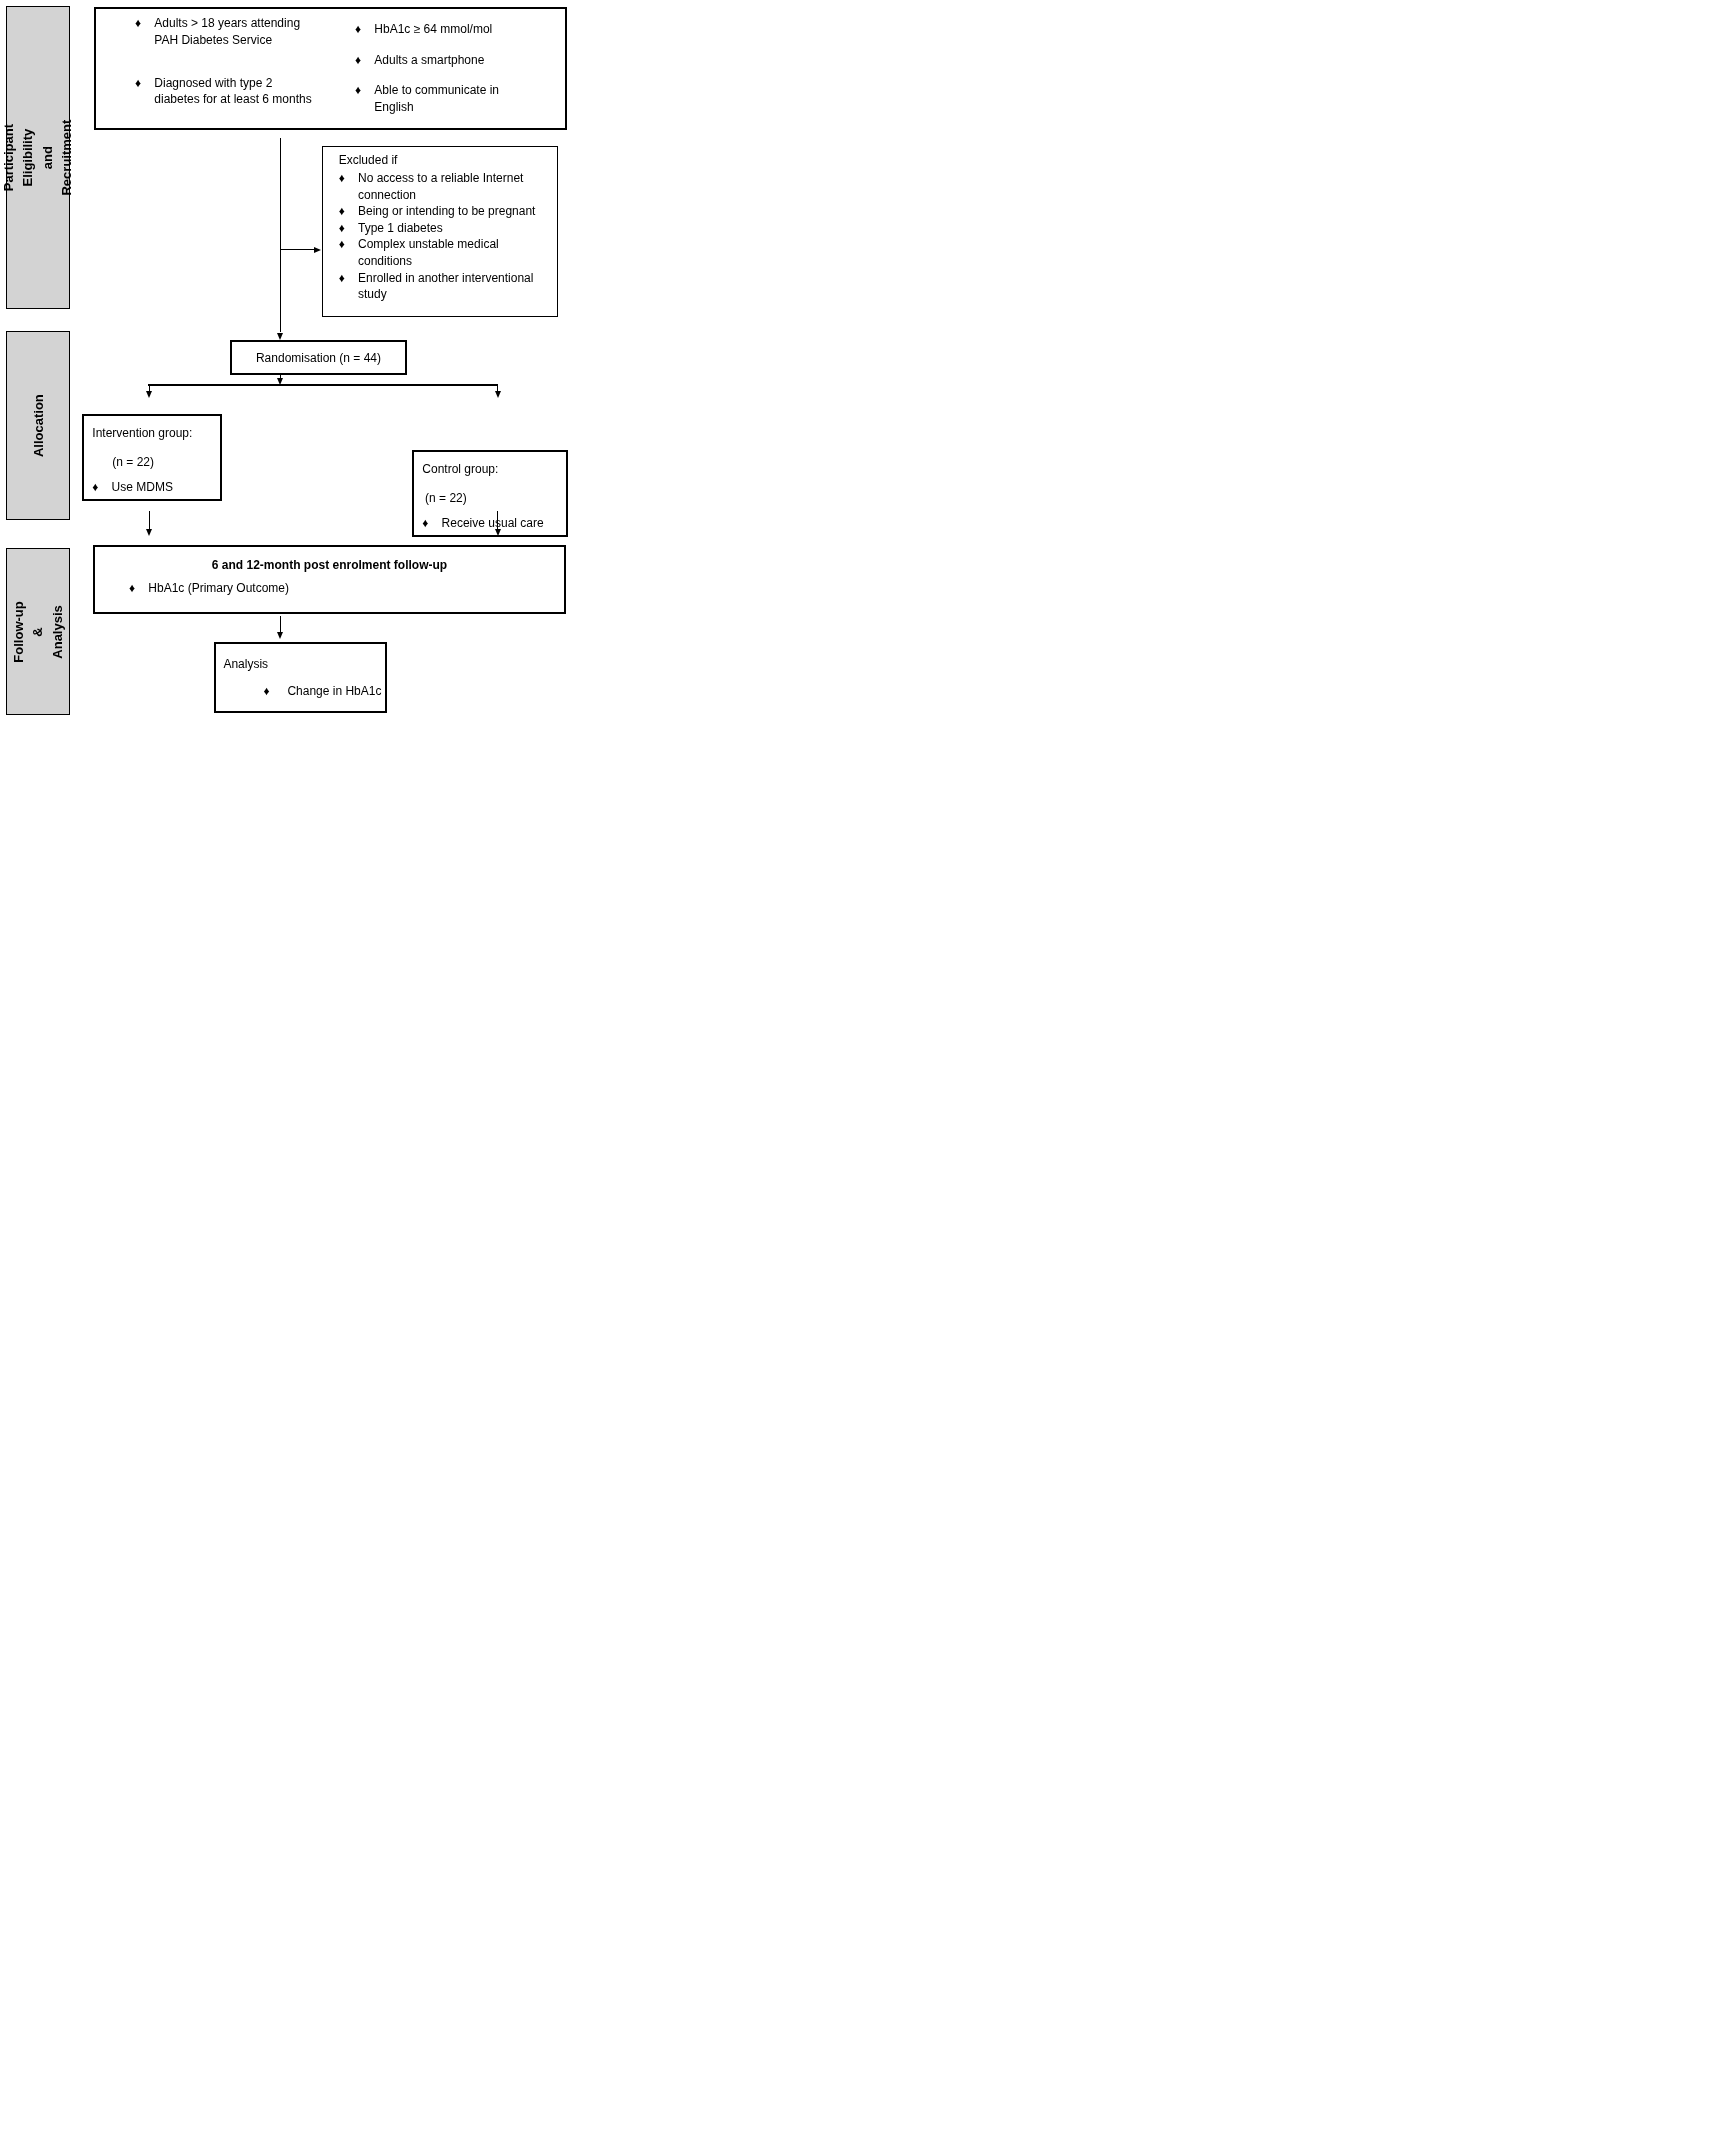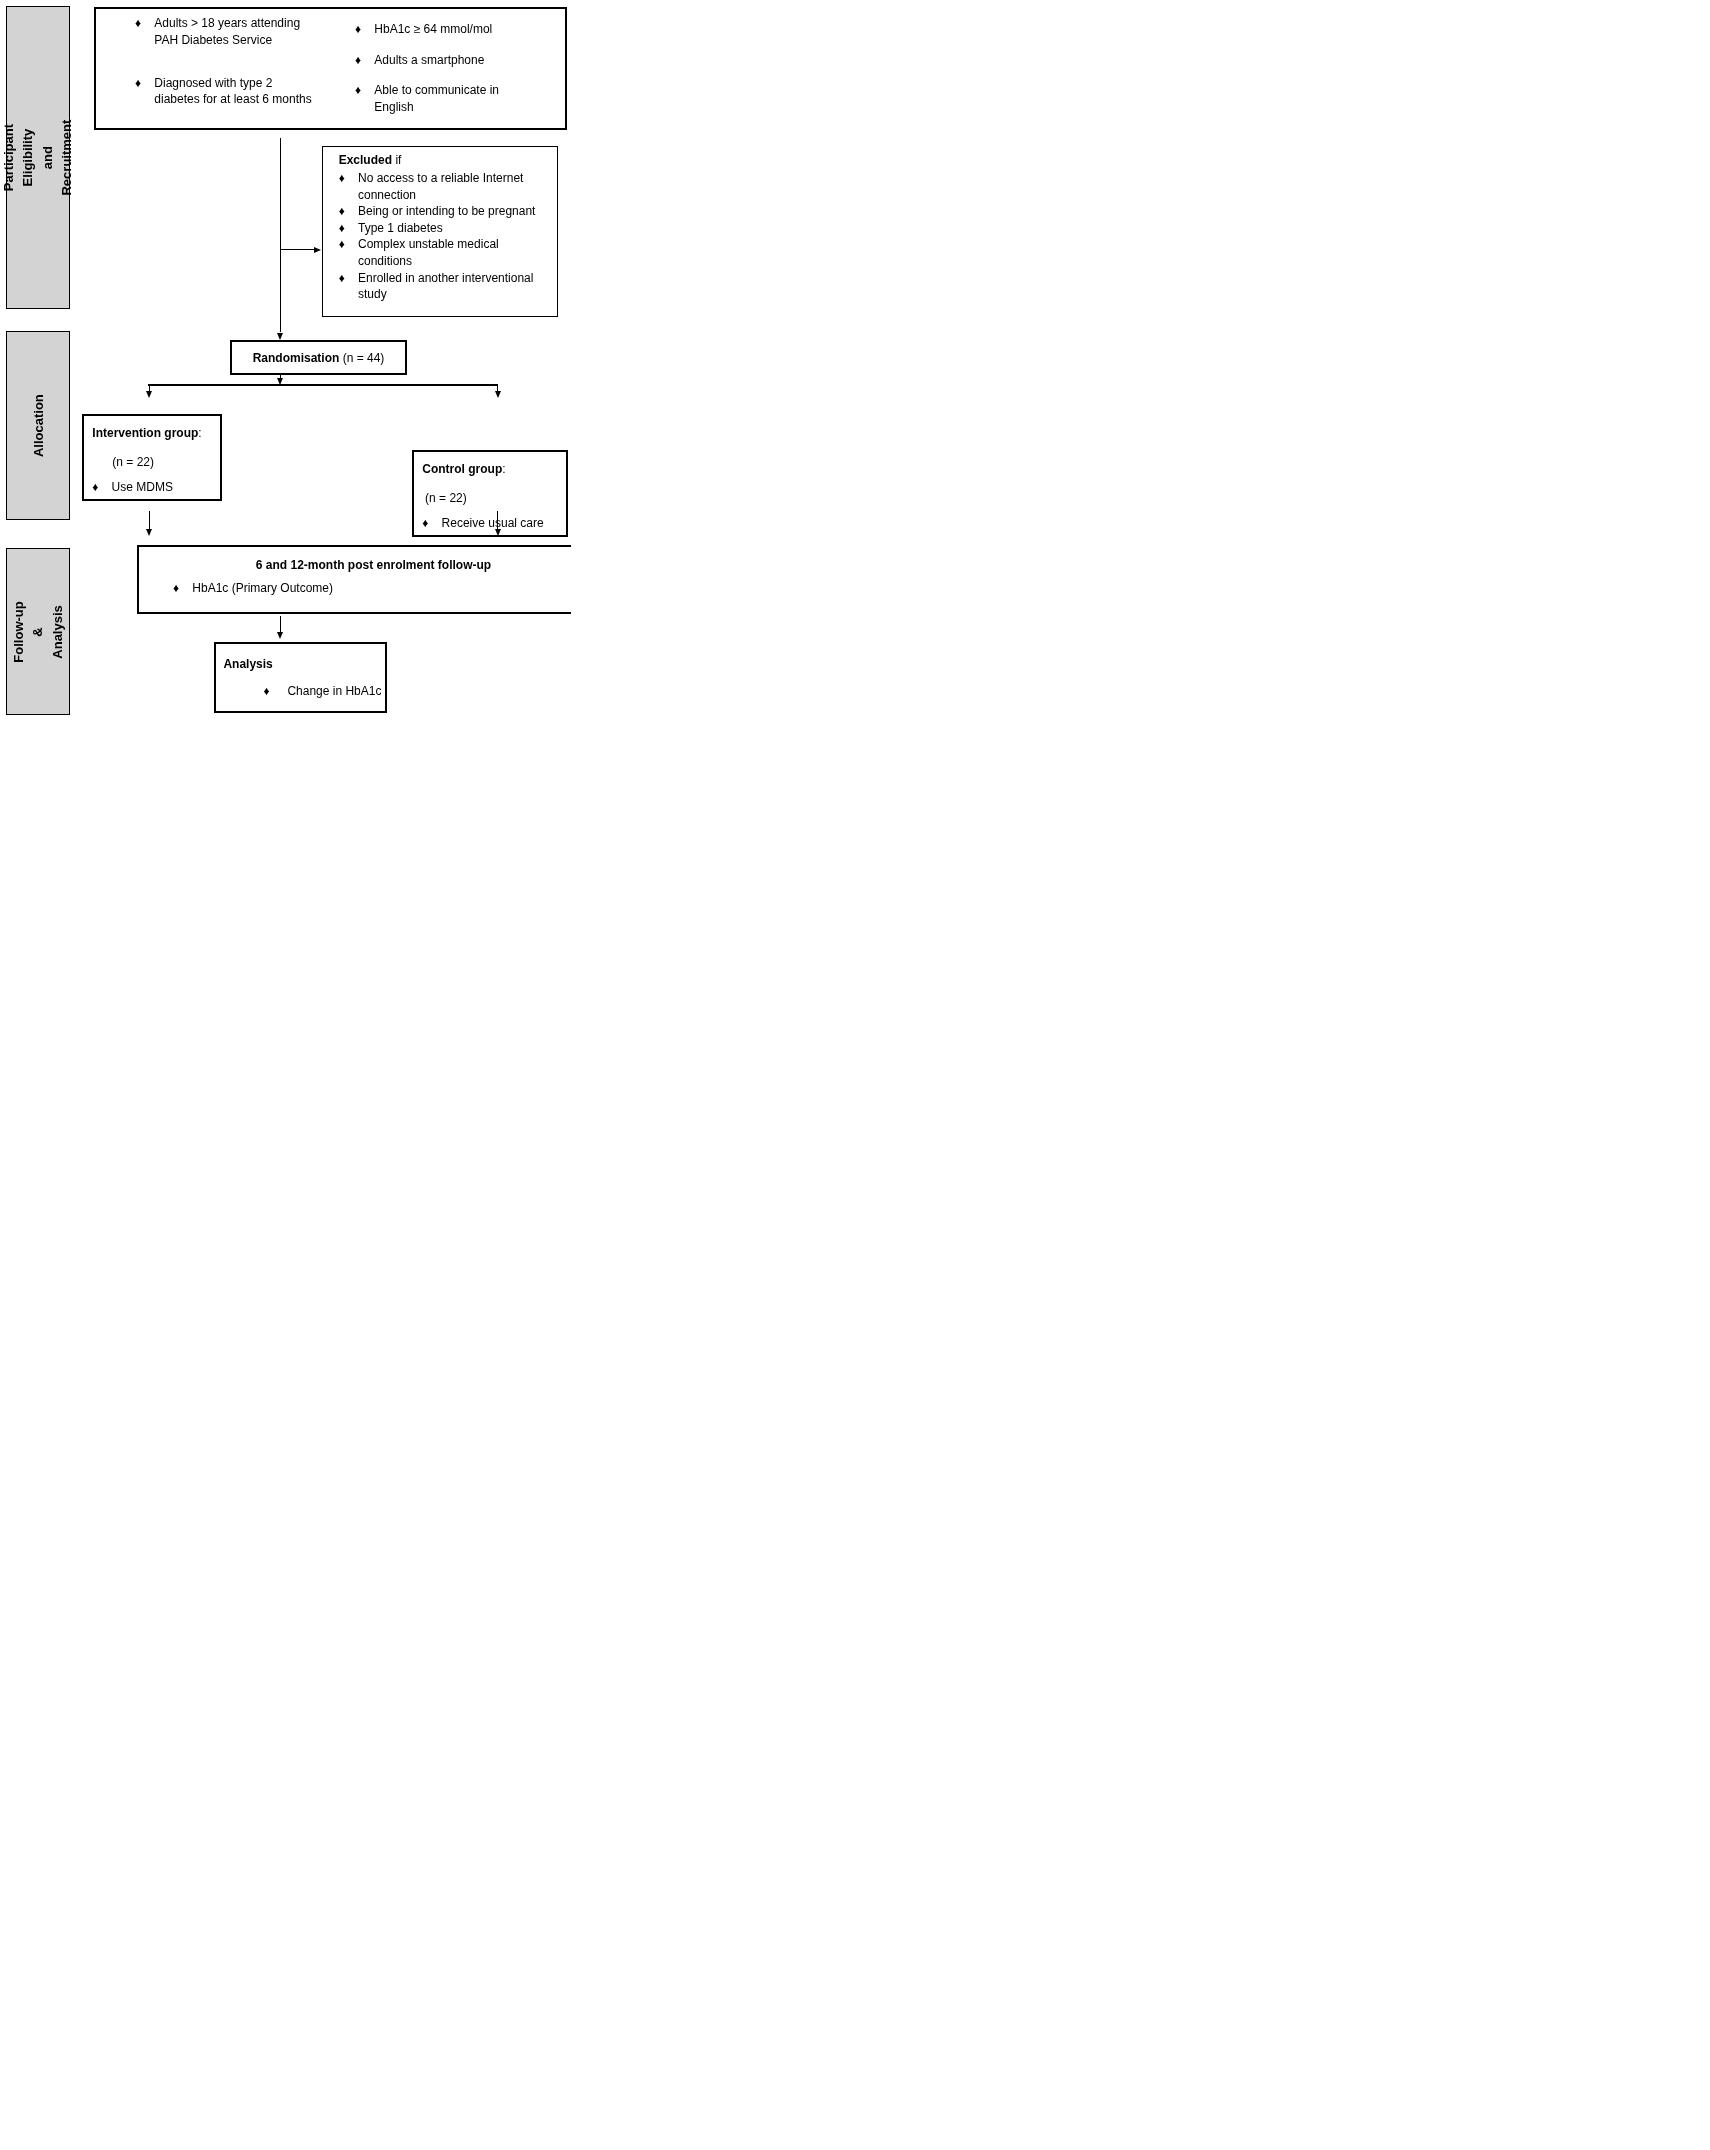--- a/index.html
+++ b/index.html
@@ -55,21 +55,21 @@
   .an-row .dia{width:24px;}
 
   
   .ln{position:absolute;background:#000;}
   .ah-down{position:absolute;width:0;height:0;
            border-left:3.2px solid transparent;border-right:3.2px solid transparent;
            border-top:7.8px solid #000;}
   .ah-right{position:absolute;width:0;height:0;
             border-top:3.2px solid transparent;border-bottom:3.2px solid transparent;
             border-left:7.8px solid #000;}
-  b{font-weight:bold;}
+  b{font-weight:normal;}
 </style>
 </head>
 <body>
 
 <div class="canvas">
 
   <div class="stage" style="left:6px;top:6px;width:64px;height:303px;">
     <div class="rot rot-1">Participant Eligibility and Recruitment</div>
   </div>
   <div class="stage" style="left:6px;top:331px;width:64px;height:189px;">
@@ -153,21 +153,21 @@
     <div class="grp-pad">
       <p class="grp-title"><b>Control group</b><span>:</span></p>
       <p class="grp-n n-ind-b">(n = 22)</p>
       <div class="brow">
         <span class="dia">♦</span>
         <span class="btxt">Receive usual care</span>
       </div>
     </div>
   </div>
 
-  <div class="box b6" style="left:93px;top:545px;width:473px;height:69px;margin-left:44px;">
+  <div class="box b6" style="left:93px;top:545px;width:473px;height:69px;">
     <p class="fu-title">6 and 12-month post enrolment follow-up</p>
     <div class="brow fu-row">
       <span class="dia">♦</span>
       <span class="btxt">HbA1c (Primary Outcome)</span>
     </div>
   </div>
 
   <div class="box b5" style="left:206px;top:642px;width:173px;height:71px;margin-left:8px;">
     <div class="an-pad">
       <p class="an-title"><b>Analysis</b></p>

